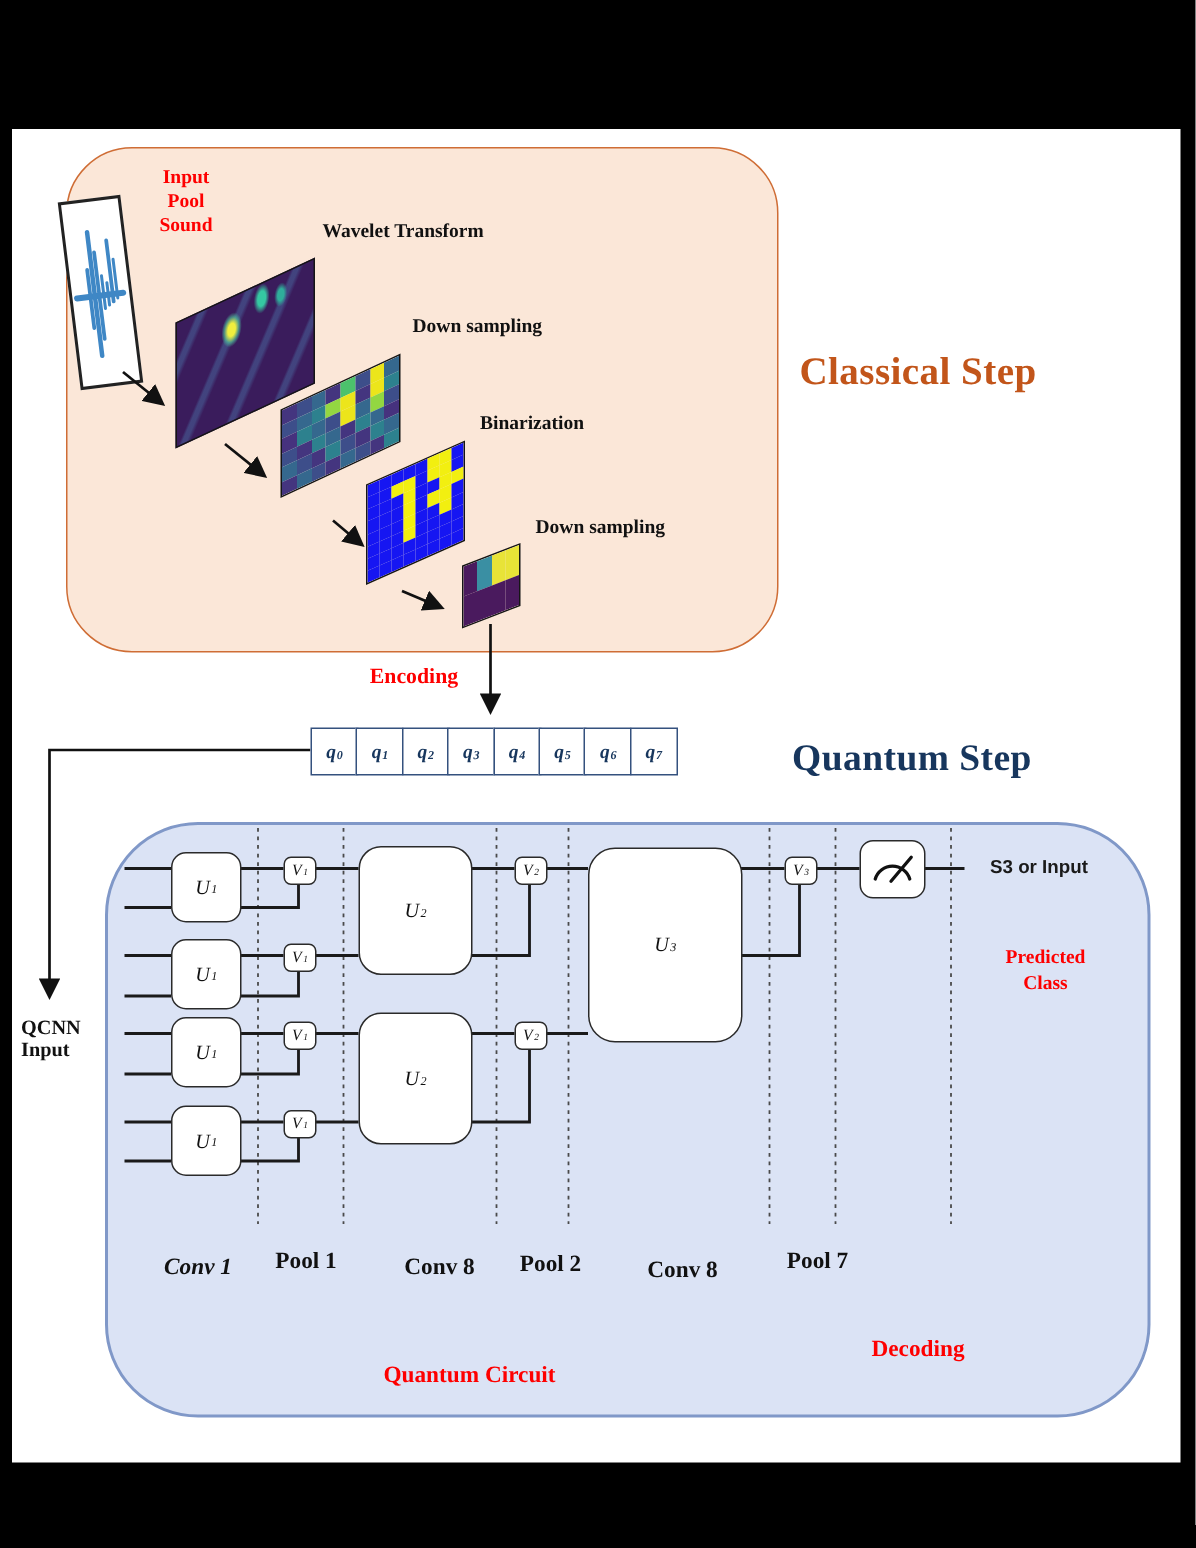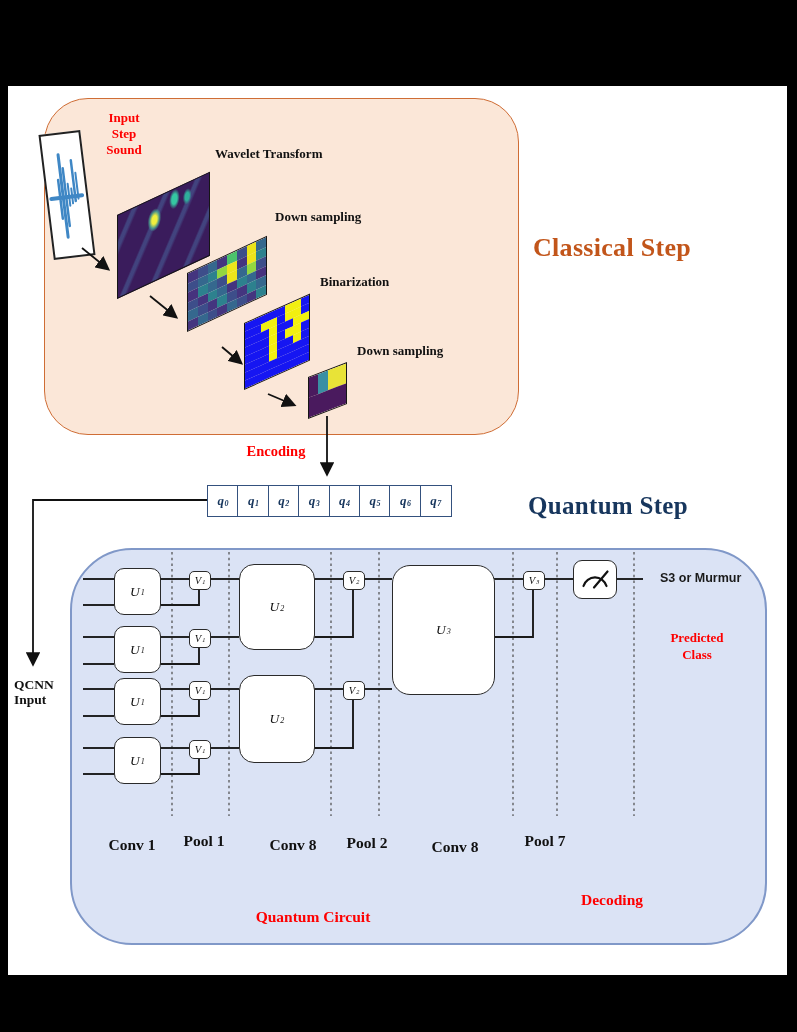--- a/index.html
+++ b/index.html
@@ -77,21 +77,21 @@
 </head>
 <body>
 
 <div class="abs page"></div>
 
 <div class="abs classical-panel"></div>
 
 <div class="lbl red small-lbl" style="left:124px;top:110px;line-height:16px;text-align:center;">
   <span style="display:block;transform:translateX(-50%);position:relative;left:0;">
     <span style="display:block;">Input</span>
-    <span style="display:block;">Step</span>
+    <span style="display:block;">Pool</span>
     <span style="display:block;">Sound</span>
   </span>
 </div>
 
 <div class="img waveform-card">
   <svg viewBox="0 0 38 122" width="38" height="122">
     <g stroke="var(--c-waveform_blue)" stroke-linecap="round">
       <line x1="3" y1="63" x2="34" y2="63" stroke-width="4"></line>
       <line x1="15" y1="20" x2="15" y2="103" stroke-width="3"></line>
       <line x1="12" y1="45" x2="12" y2="84" stroke-width="2.5"></line>
@@ -414,28 +414,28 @@
     <sub>3</sub>
   </div>
 
 <div class="gate meter">
   <svg viewBox="0 0 42 37" width="42" height="37">
     <path d="M 9.5 25 A 12 12 0 0 1 32.5 25" fill="none" stroke="#111" stroke-width="2.2" stroke-linecap="round"></path>
     <line x1="20" y1="26.5" x2="33.5" y2="10.5" stroke="#111" stroke-width="2.2" stroke-linecap="round"></line>
   </svg>
 </div>
 
-<div class="lbl sans" style="left:660px;top:571px;font-size:12.5px;color:#1a1a1a;">S3 or Murmur</div>
+<div class="lbl sans" style="left:660px;top:571px;font-size:12.5px;color:#1a1a1a;">S3 or Input</div>
 
 <div class="lbl red ctr" style="left:697px;top:629px;font-size:13px;line-height:17px;text-align:center;transform:translateX(-50%);">
   <span style="display:block;font-family:Liberation Serif, serif;">Predicted</span>
   <span style="display:block;">Class</span>
 </div>
 
-<div class="lbl layer-lbl ctr" style="left:132px;top:836px;">Conv 1</div>
+<div class="lbl layer-lbl ctr" style="left:132px;top:836px;font-style:italic;">Conv 1</div>
 <div class="lbl layer-lbl ctr" style="left:204px;top:832px;">Pool 1</div>
 <div class="lbl layer-lbl ctr" style="left:293px;top:836px;">Conv 8</div>
 <div class="lbl layer-lbl ctr" style="left:367px;top:834px;">Pool 2</div>
 <div class="lbl layer-lbl ctr" style="left:455px;top:838px;">Conv 8</div>
 <div class="lbl layer-lbl ctr" style="left:545px;top:832px;">Pool 7</div>
 
 <div class="lbl red ctr" style="left:313px;top:908px;font-size:15.5px;">Quantum Circuit</div>
 <div class="lbl red ctr" style="left:612px;top:891px;font-size:15.5px;">Decoding</div>
 
 </body></html>

